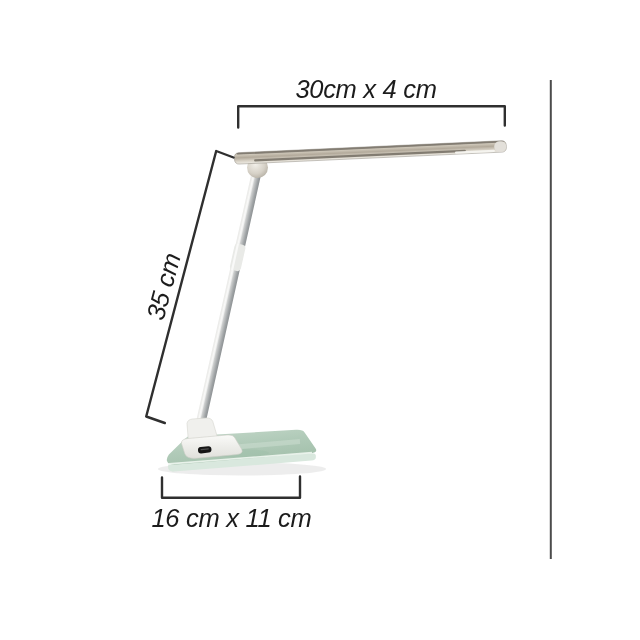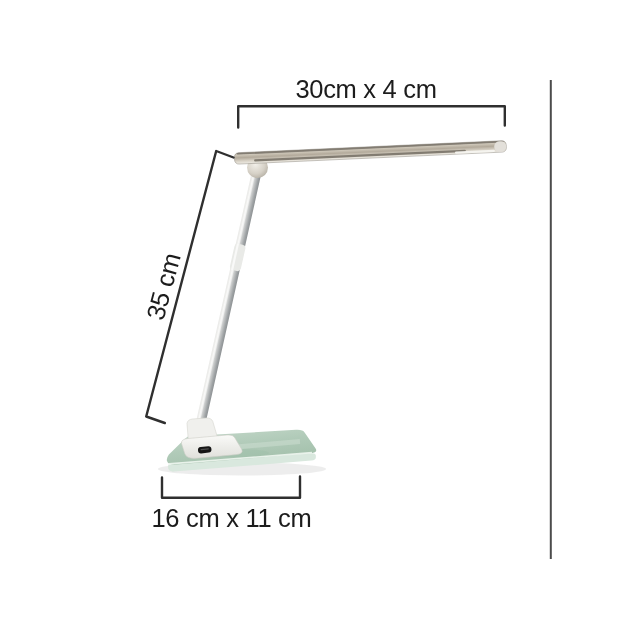--- a/index.html
+++ b/index.html
@@ -7,20 +7,21 @@
     padding: 0;
     background: #ffffff;
     font-family: "Liberation Sans", sans-serif;
   }
   .stage {
     position: relative;
     width: 640px;
     height: 640px;
     background: #8b5cf6;
     overflow: hidden;
+    font-style: italic;
   }
   svg { display: block; }
   text {
     font-family: "Liberation Sans", sans-serif;
     fill: #1c1c1c;
   }
   .dim-label { font-size: 25.5px; letter-spacing: -0.3px; }
 </style>
 </head>
 <body>

